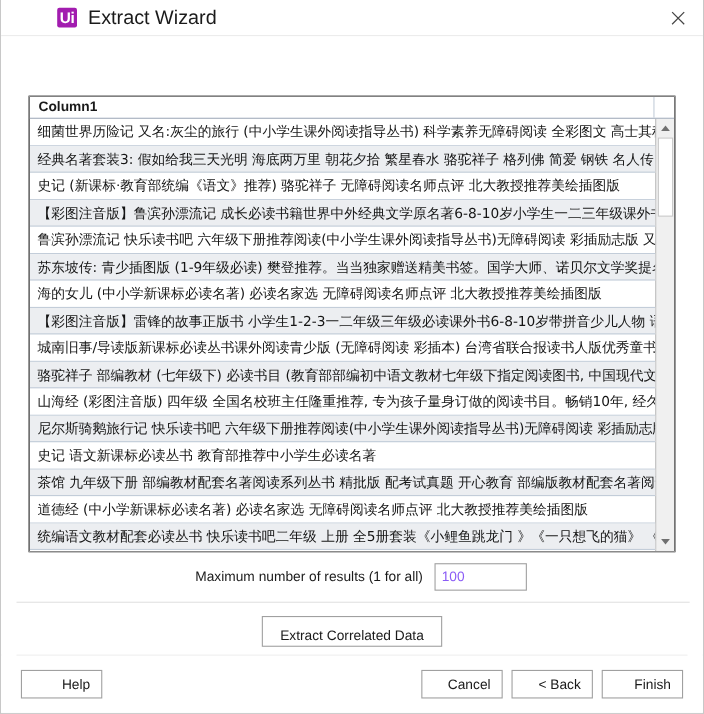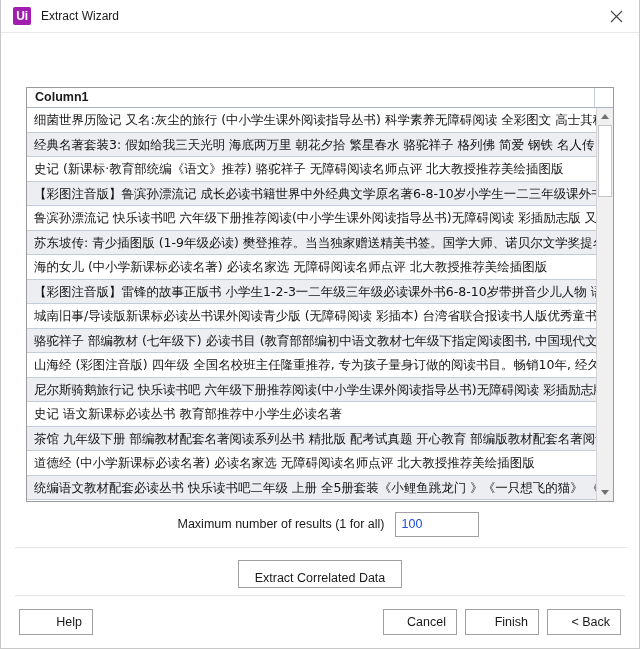--- a/index.html
+++ b/index.html
@@ -40,31 +40,32 @@
     align-items: center;
     padding: 0 0 0 12px;
     position: relative;
   }
   .app-logo {
     width: 18px;
     height: 18px;
     background: #a21caf;
     border-radius: 2px;
     color: #ffffff;
-    font-size: 12px;
+    font-size: 14px;
     font-weight: bold;
     display: flex;
     align-items: center;
     justify-content: center;
     letter-spacing: -0.3px;
     font-family: "Liberation Sans", sans-serif;
+    margin-left: 39px;
   }
   .title-text {
     margin-left: 10px;
-    font-size: 12px;
+    font-size: 18px;
     color: #1a1a1a;
     font-family: "Liberation Sans", sans-serif;
   }
   .close-btn {
     position: absolute;
     right: 0; top: 0;
     width: 46px;
     height: 32px;
     display: flex;
     align-items: center;
@@ -235,21 +236,21 @@
     white-space: nowrap;
   }
   .maxinput {
     width: 84px;
     height: 25px;
     box-sizing: border-box;
     border: 1px solid #a0a0a0;
     background: #ffffff;
     font-size: 12.5px;
     font-family: "Liberation Sans", sans-serif;
-    color: #1d4ed8;
+    color: #8b5cf6;
     padding: 0 6px;
     outline: none;
   }
 
   .divider {
     position: absolute;
     left: 14px;
     top: 514px;
     width: 612px;
     height: 1px;
@@ -364,17 +365,17 @@
       <button class="btn extract-btn">Extract Correlated Data</button>
     </div>
 
   </div>
 
   <div class="footer-sep"></div>
   <div class="footer">
     <button class="btn help-btn">Help</button>
     <div class="spacer"></div>
     <button class="btn">Cancel</button>
+    <button class="btn">&lt; Back</button>
     <button class="btn">Finish</button>
-    <button class="btn">&lt; Back</button>
   </div>
 
 </div>
 
 </body></html>

